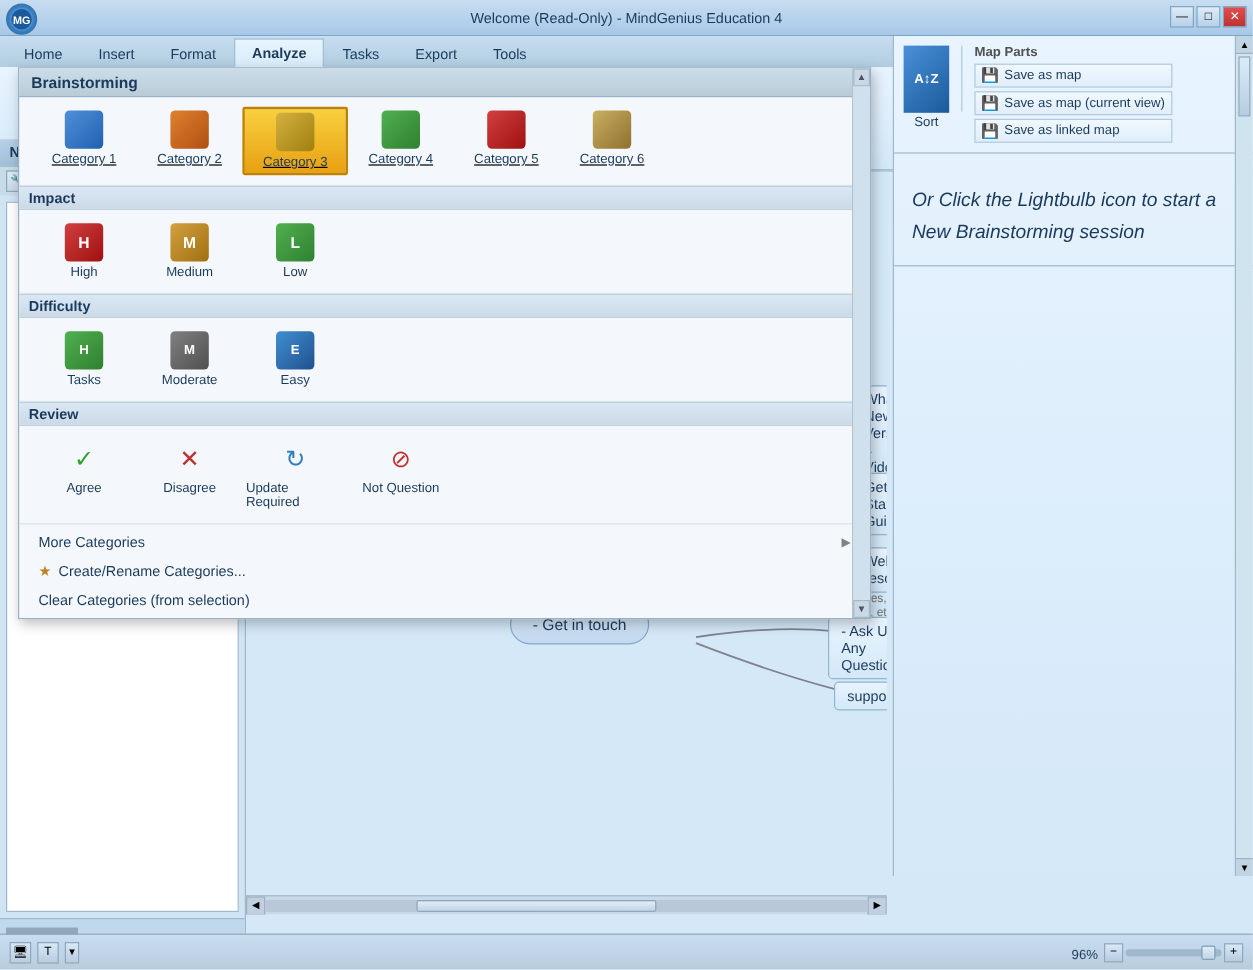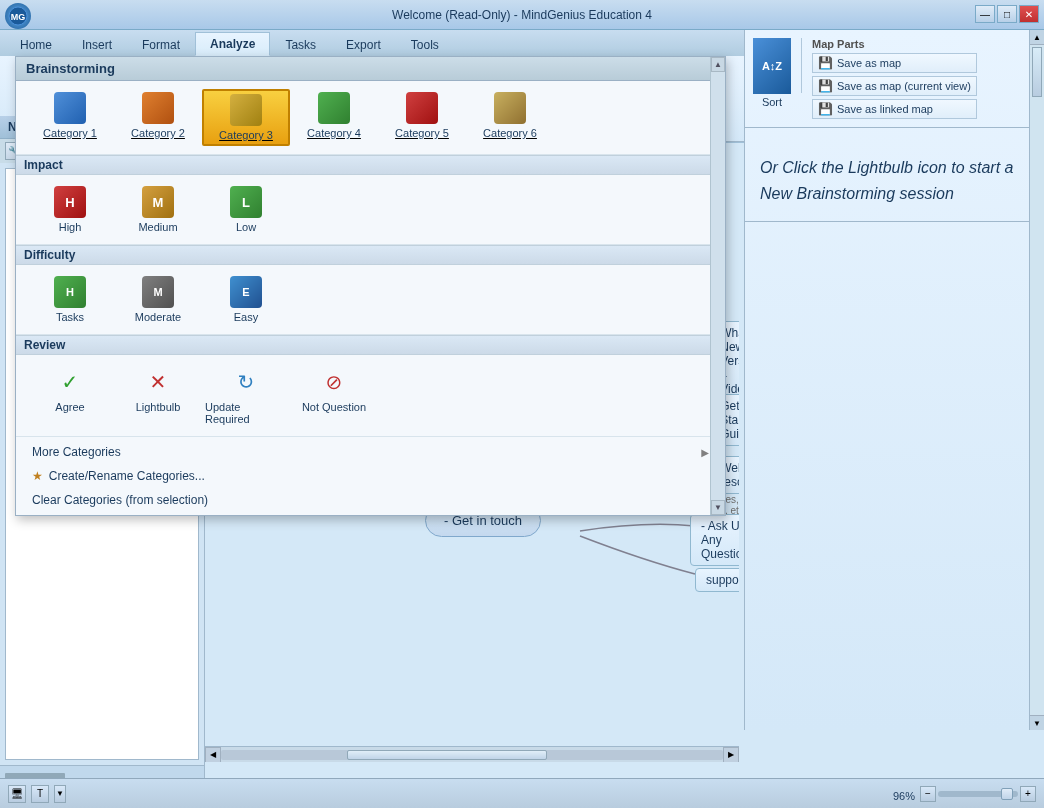--- a/index.html
+++ b/index.html
@@ -288,21 +288,21 @@
   </div>
 
   <div class="bs-section">Review</div>
   <div class="bs-row" style="padding-right:20px;">
     <div class="bs-item">
       <div class="bs-icon" style="display:flex;align-items:center;justify-content:center;font-size:20px;color:#30a030;border-radius:4px;">✓</div>
       <span class="bs-label">Agree</span>
     </div>
     <div class="bs-item">
       <div class="bs-icon" style="display:flex;align-items:center;justify-content:center;font-size:20px;color:#c03030;border-radius:4px;">✕</div>
-      <span class="bs-label">Lightbulb</span>
+      <span class="bs-label">Disagree</span>
     </div>
     <div class="bs-item">
       <div class="bs-icon" style="display:flex;align-items:center;justify-content:center;font-size:20px;color:#3080c0;border-radius:4px;">↻</div>
       <span class="bs-label">Update Required</span>
     </div>
     <div class="bs-item">
       <div class="bs-icon" style="display:flex;align-items:center;justify-content:center;font-size:20px;color:#c03030;border-radius:4px;">⊘</div>
       <span class="bs-label">Not Question</span>
     </div>
   </div>

